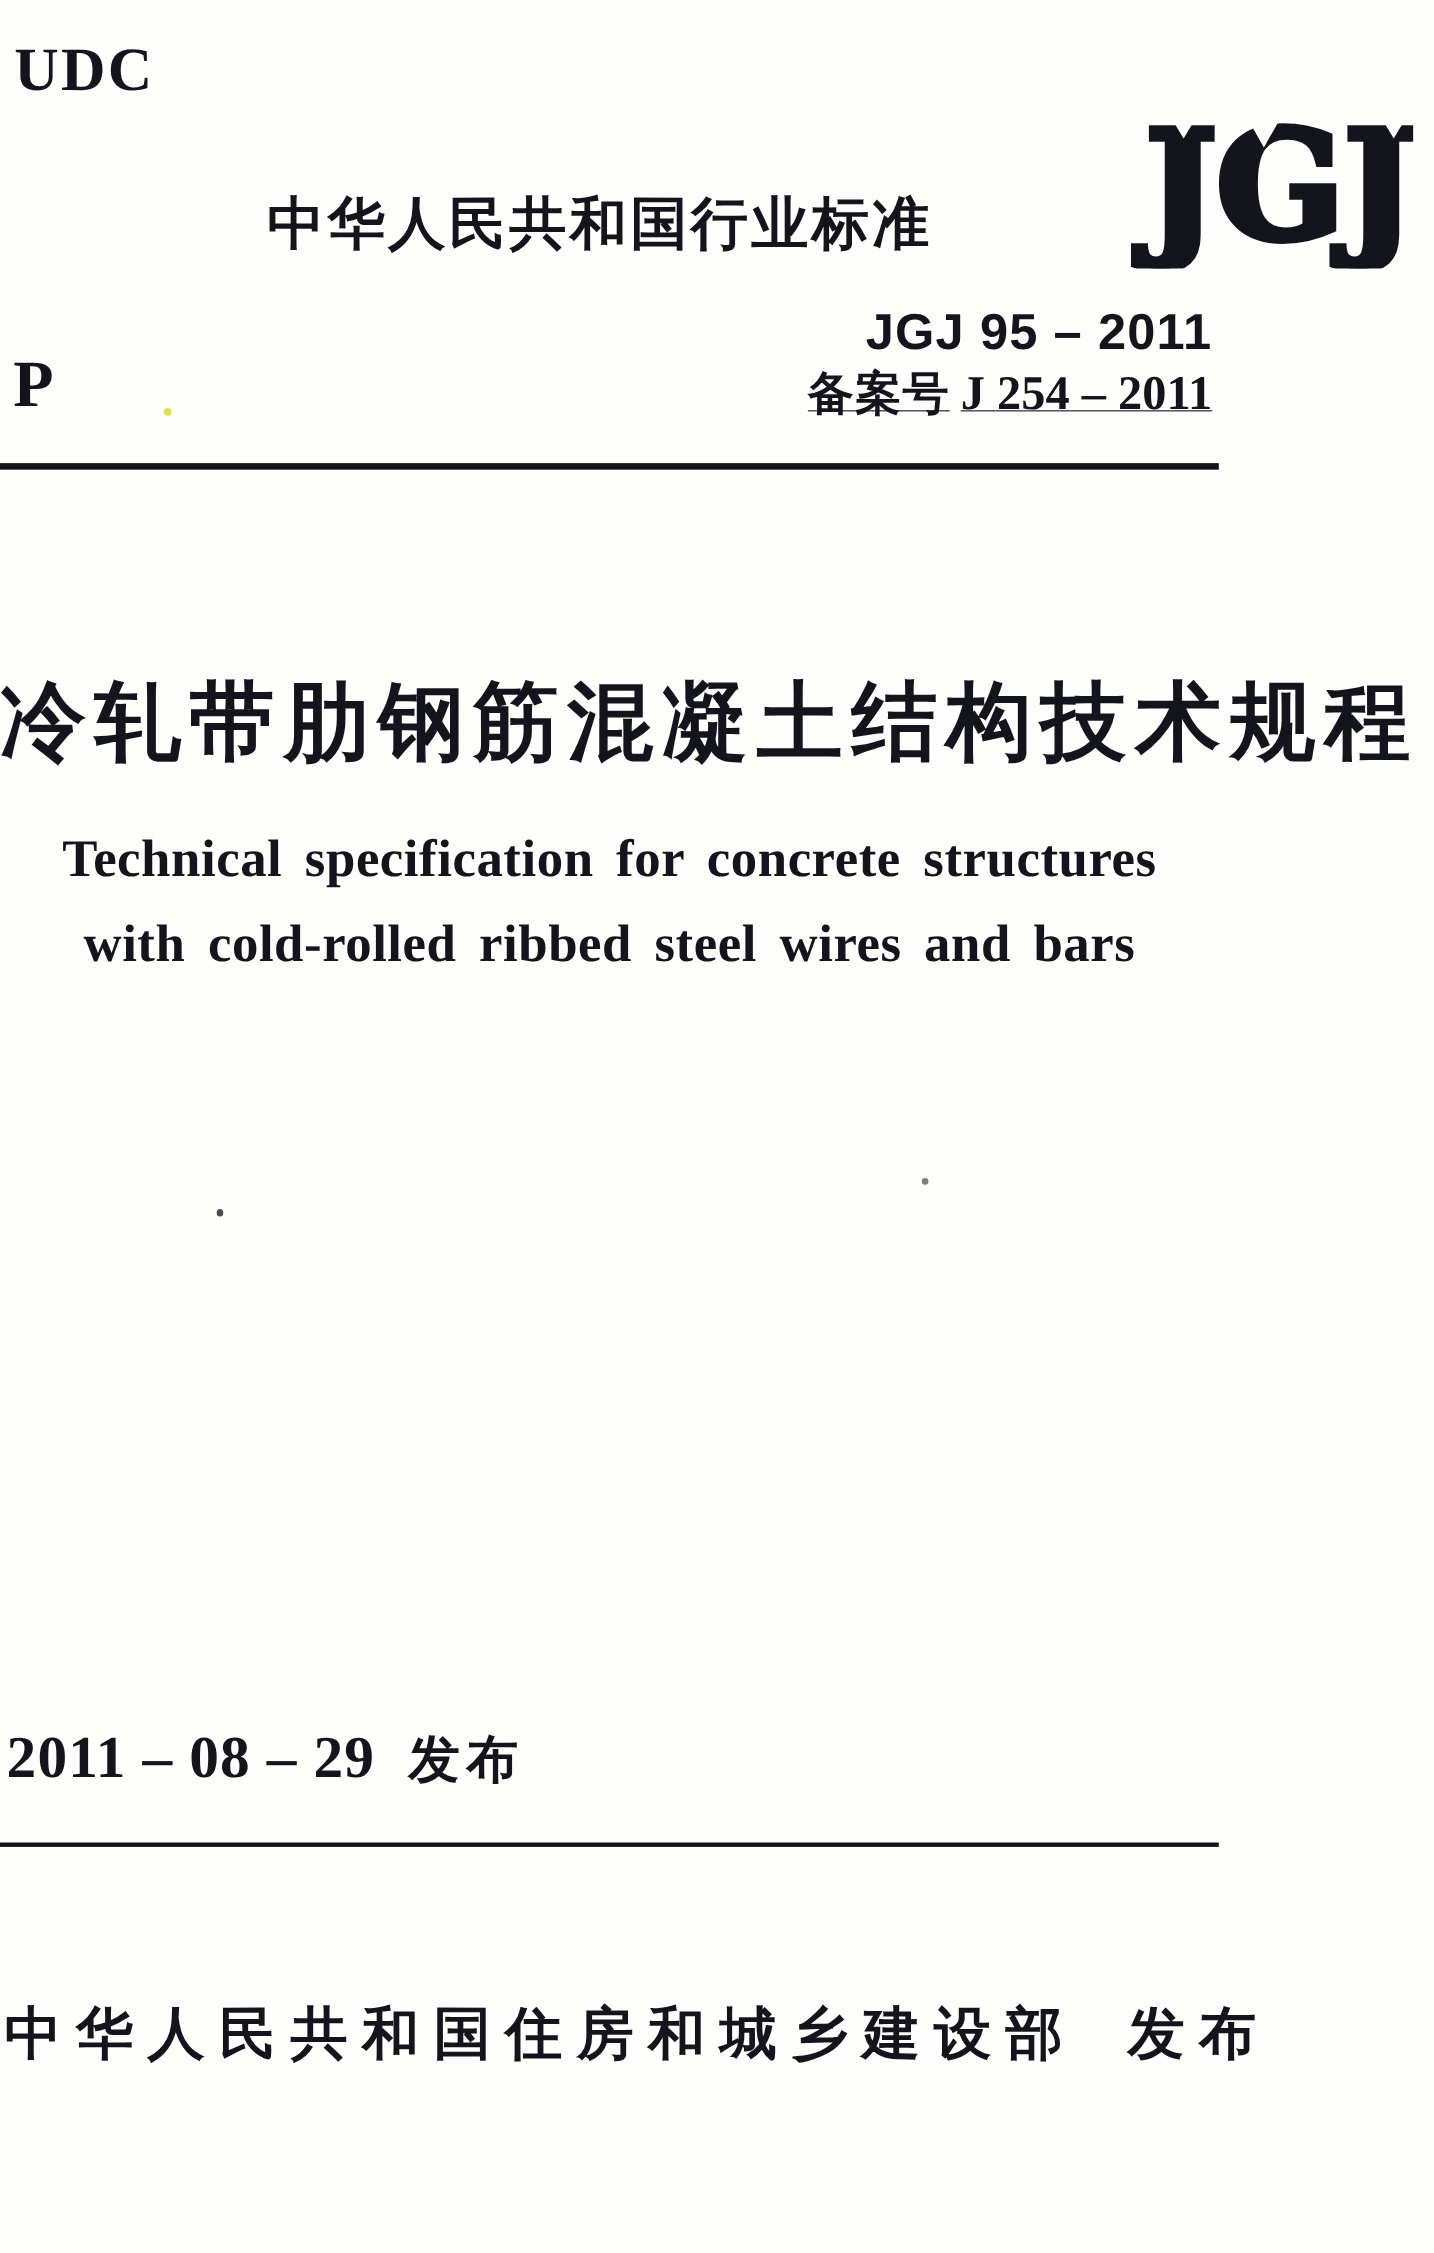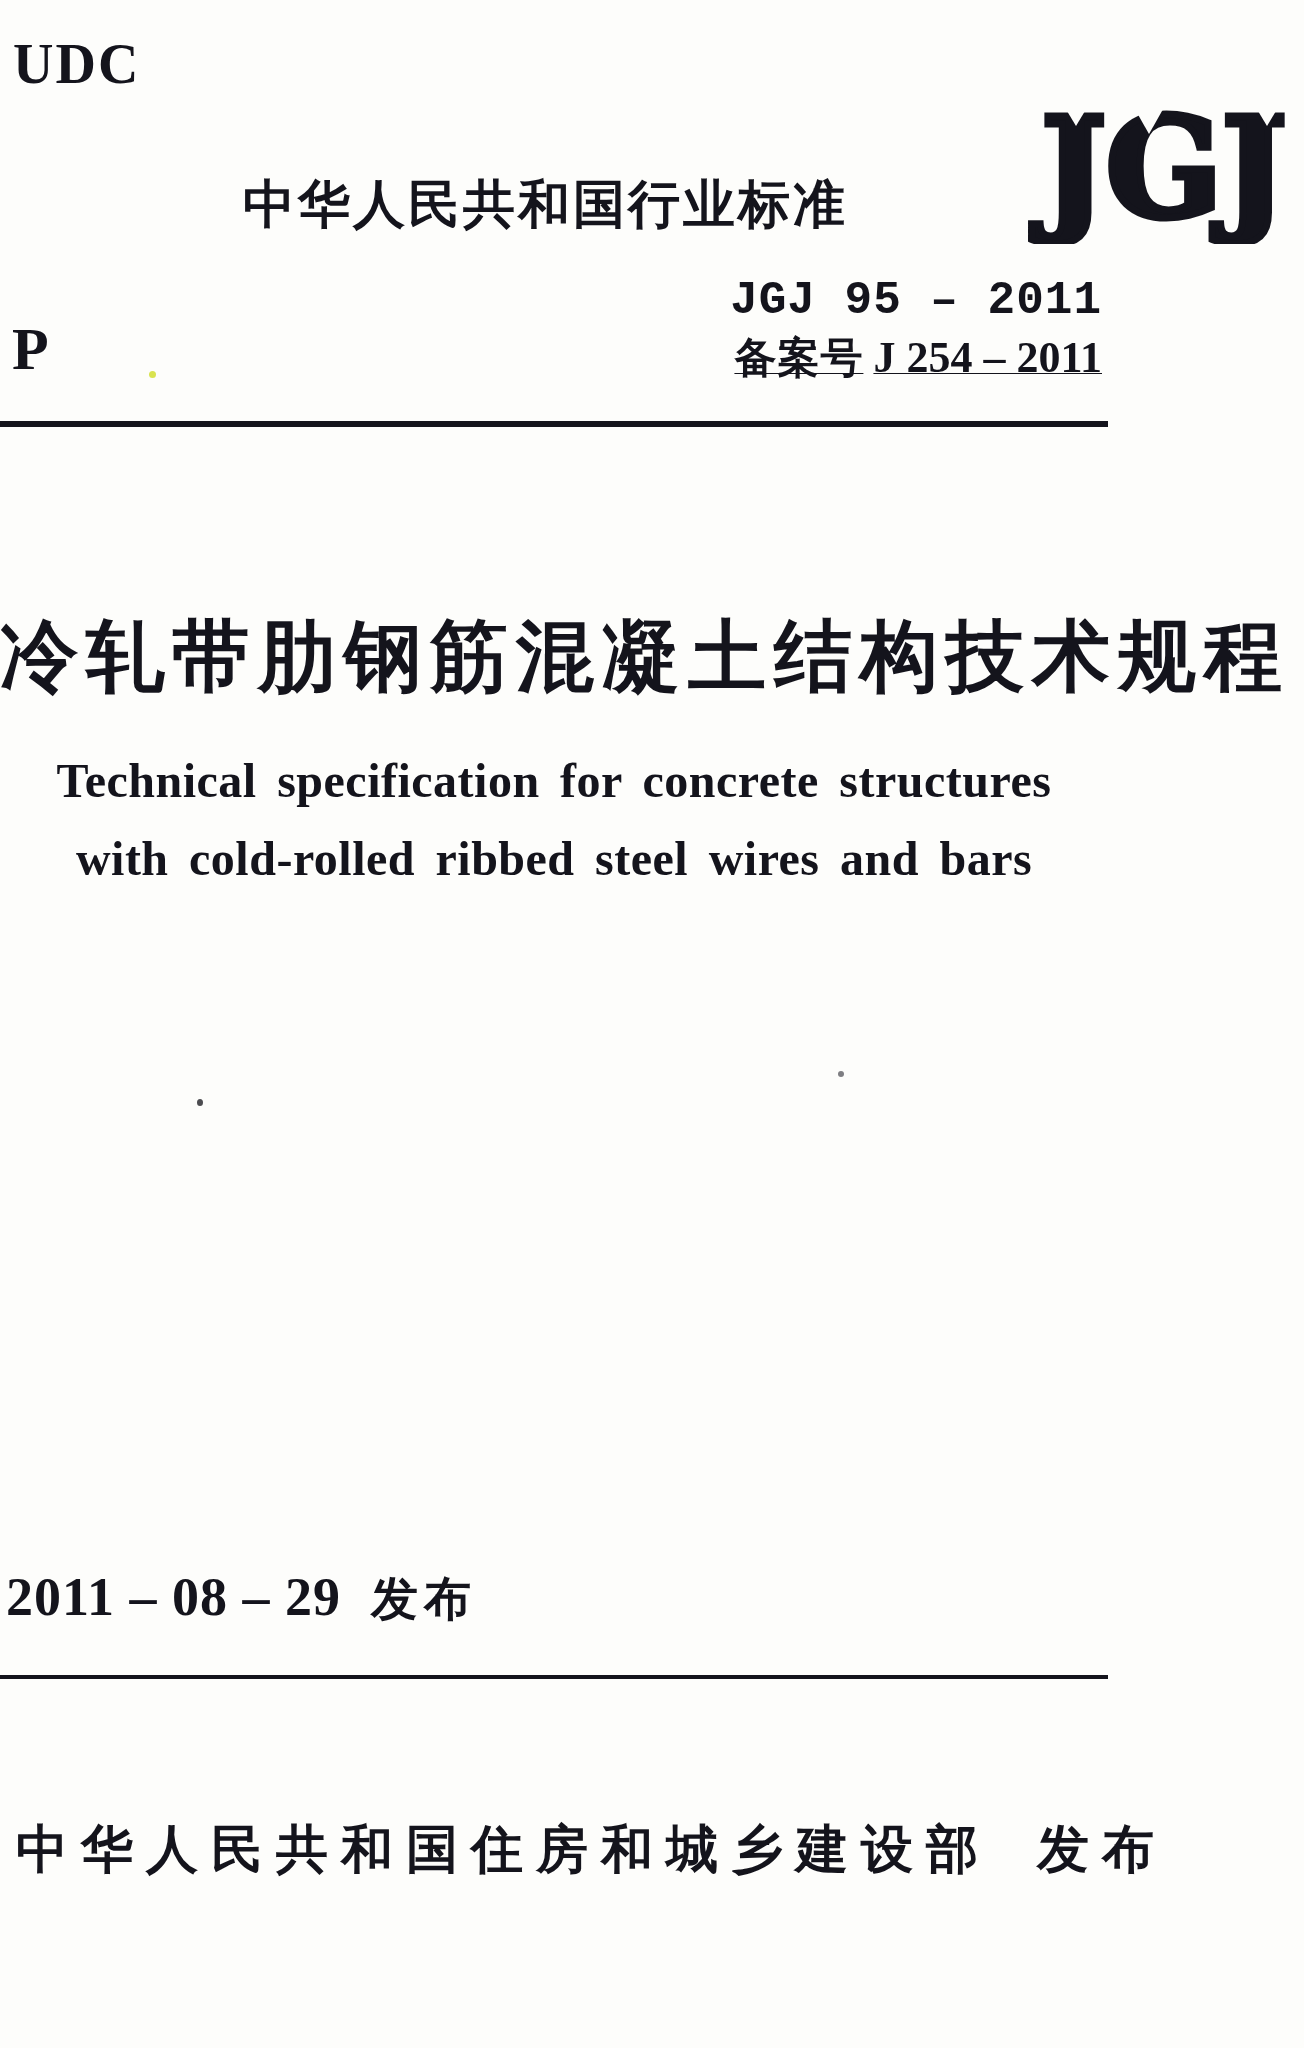--- a/index.html
+++ b/index.html
@@ -38,21 +38,21 @@
     white-space: nowrap;
   }
   .logo {
     position: absolute;
     left: 1028px; top: 88px;
     width: 272px; height: 156px;
   }
   .stdnum {
     position: absolute;
     right: 6px; top: 276px;
-    font-family: Liberation Mono, monospace;
+    font-family: Liberation Sans, sans-serif;
     font-weight: 700;
     font-size: 46px;
     letter-spacing: 1px;
     line-height: 1.1;
     text-align: right;
     white-space: nowrap;
   }
   .record {
     position: absolute;
     right: 6px; top: 334px;
@@ -137,21 +137,21 @@
   }
   .dlabel {
     font-family: "Liberation Sans", sans-serif;
     font-weight: 900;
     font-size: 47px;
     letter-spacing: 6px;
     margin-left: 30px;
   }
   .publisher {
     position: absolute;
-    left: 16px; right: 0; top: 1820px;
+    left: 4px; right: 0; top: 1820px;
     text-align: center;
     font-family: "Liberation Sans", sans-serif;
     font-weight: 900;
     font-size: 52px;
     letter-spacing: 13px;
     line-height: 1.15;
     white-space: nowrap;
   }
   .publisher .pub-action { margin-left: 46px; }
   .logo svg text {

